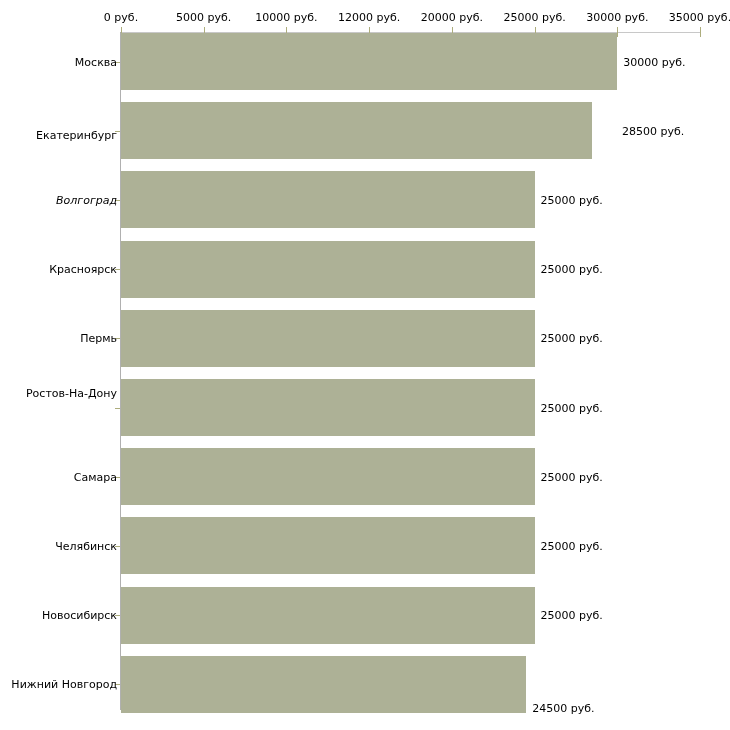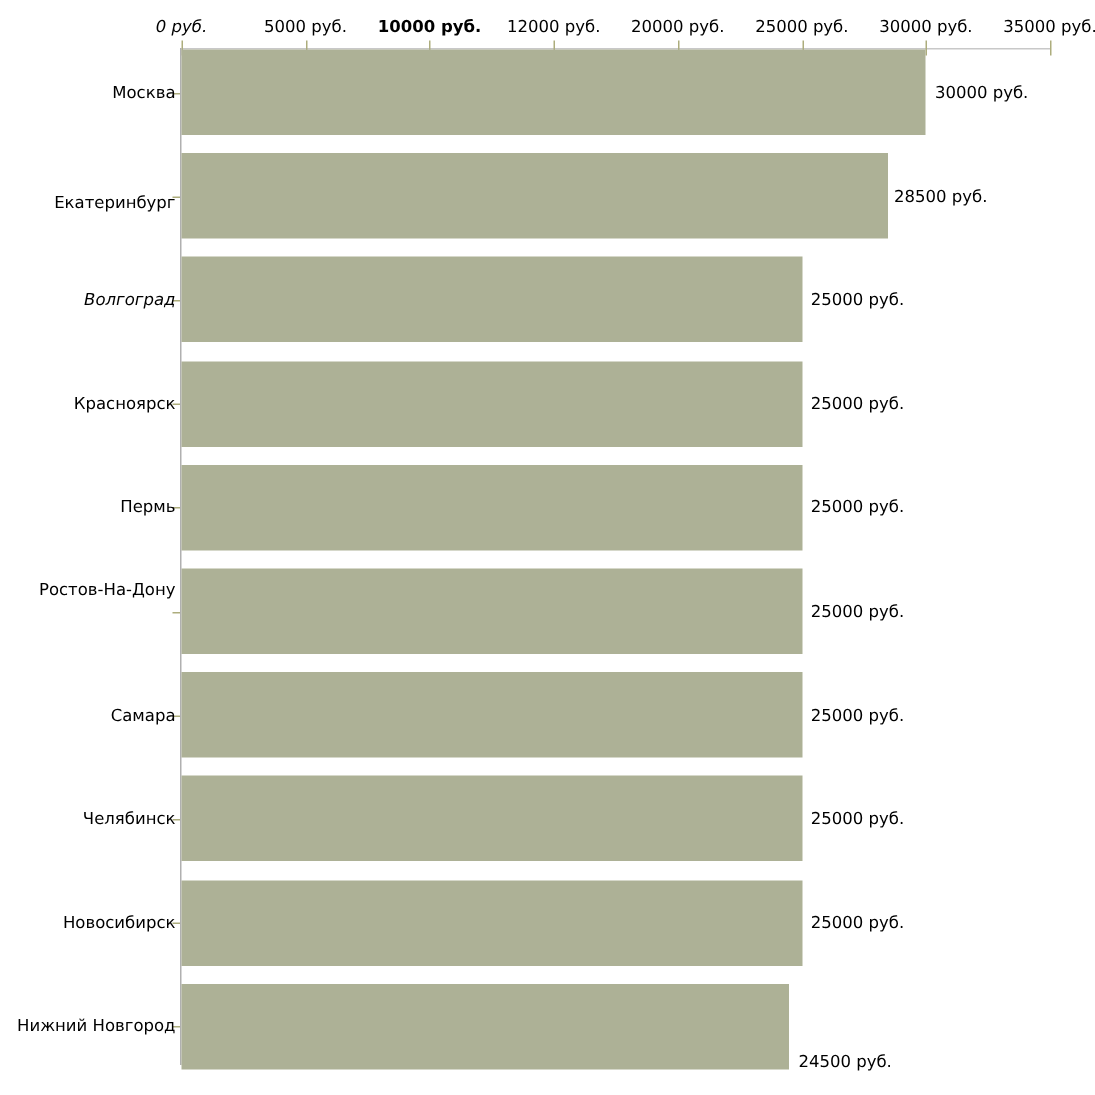--- a/index.html
+++ b/index.html
@@ -86,23 +86,23 @@
     white-space: nowrap;
     transform: translateY(-50%);
   }
 </style>
 </head>
 <body>
 
 <div id="chart-root">
 
   <div id="x-tick-labels">
-      <div class="x-tick-label" style="left: 121px; font-style: italic;">0 руб.</div>
+      <div class="x-tick-label" style="left: 121px;">0 руб.</div>
       <div class="x-tick-label" style="left: 203.714px;">5000 руб.</div>
-      <div class="x-tick-label" style="left: 286.429px; font-weight: bold;">10000 руб.</div>
+      <div class="x-tick-label" style="left: 286.429px;">10000 руб.</div>
       <div class="x-tick-label" style="left: 369.143px;">12000 руб.</div>
       <div class="x-tick-label" style="left: 451.857px;">20000 руб.</div>
       <div class="x-tick-label" style="left: 534.571px;">25000 руб.</div>
       <div class="x-tick-label" style="left: 617.286px;">30000 руб.</div>
       <div class="x-tick-label" style="left: 700px;">35000 руб.</div>
     </div>
   <div id="x-axis-line"></div>
   <div id="x-ticks">
       <div class="x-tick" style="left: 121px;"></div>
       <div class="x-tick" style="left: 203.714px;"></div>
@@ -147,21 +147,21 @@
       <div class="bar" title="Красноярск — 25000 руб." style="top: 240.6px; height: 57px; width: 413.571px; background: rgb(173, 177, 150);"></div>
       <div class="bar" title="Пермь — 25000 руб." style="top: 309.8px; height: 57px; width: 413.571px; background: rgb(173, 177, 150);"></div>
       <div class="bar" title="Ростов-На-Дону — 25000 руб." style="top: 379px; height: 57px; width: 413.571px; background: rgb(173, 177, 150);"></div>
       <div class="bar" title="Самара — 25000 руб." style="top: 448.2px; height: 57px; width: 413.571px; background: rgb(173, 177, 150);"></div>
       <div class="bar" title="Челябинск — 25000 руб." style="top: 517.4px; height: 57px; width: 413.571px; background: rgb(173, 177, 150);"></div>
       <div class="bar" title="Новосибирск — 25000 руб." style="top: 586.6px; height: 57px; width: 413.571px; background: rgb(173, 177, 150);"></div>
       <div class="bar" title="Нижний Новгород — 24500 руб." style="top: 655.8px; height: 57px; width: 405.3px; background: rgb(173, 177, 150);"></div>
     </div>
   <div id="bar-labels">
       <div class="bar-value-label" style="left: 623.286px; top: 61.5px;">30000 руб.</div>
-      <div class="bar-value-label" style="left: 596px; top: 130.7px;">28500 руб.</div>
+      <div class="bar-value-label" style="left: 622px; top: 130.7px;">28500 руб.</div>
       <div class="bar-value-label" style="left: 540.571px; top: 199.9px;">25000 руб.</div>
       <div class="bar-value-label" style="left: 540.571px; top: 269.1px;">25000 руб.</div>
       <div class="bar-value-label" style="left: 540.571px; top: 338.3px;">25000 руб.</div>
       <div class="bar-value-label" style="left: 540.571px; top: 407.5px;">25000 руб.</div>
       <div class="bar-value-label" style="left: 540.571px; top: 476.7px;">25000 руб.</div>
       <div class="bar-value-label" style="left: 540.571px; top: 545.9px;">25000 руб.</div>
       <div class="bar-value-label" style="left: 540.571px; top: 615.1px;">25000 руб.</div>
       <div class="bar-value-label" style="left: 532.3px; top: 684.3px; margin-top: 24px;">24500 руб.</div>
     </div>
 

